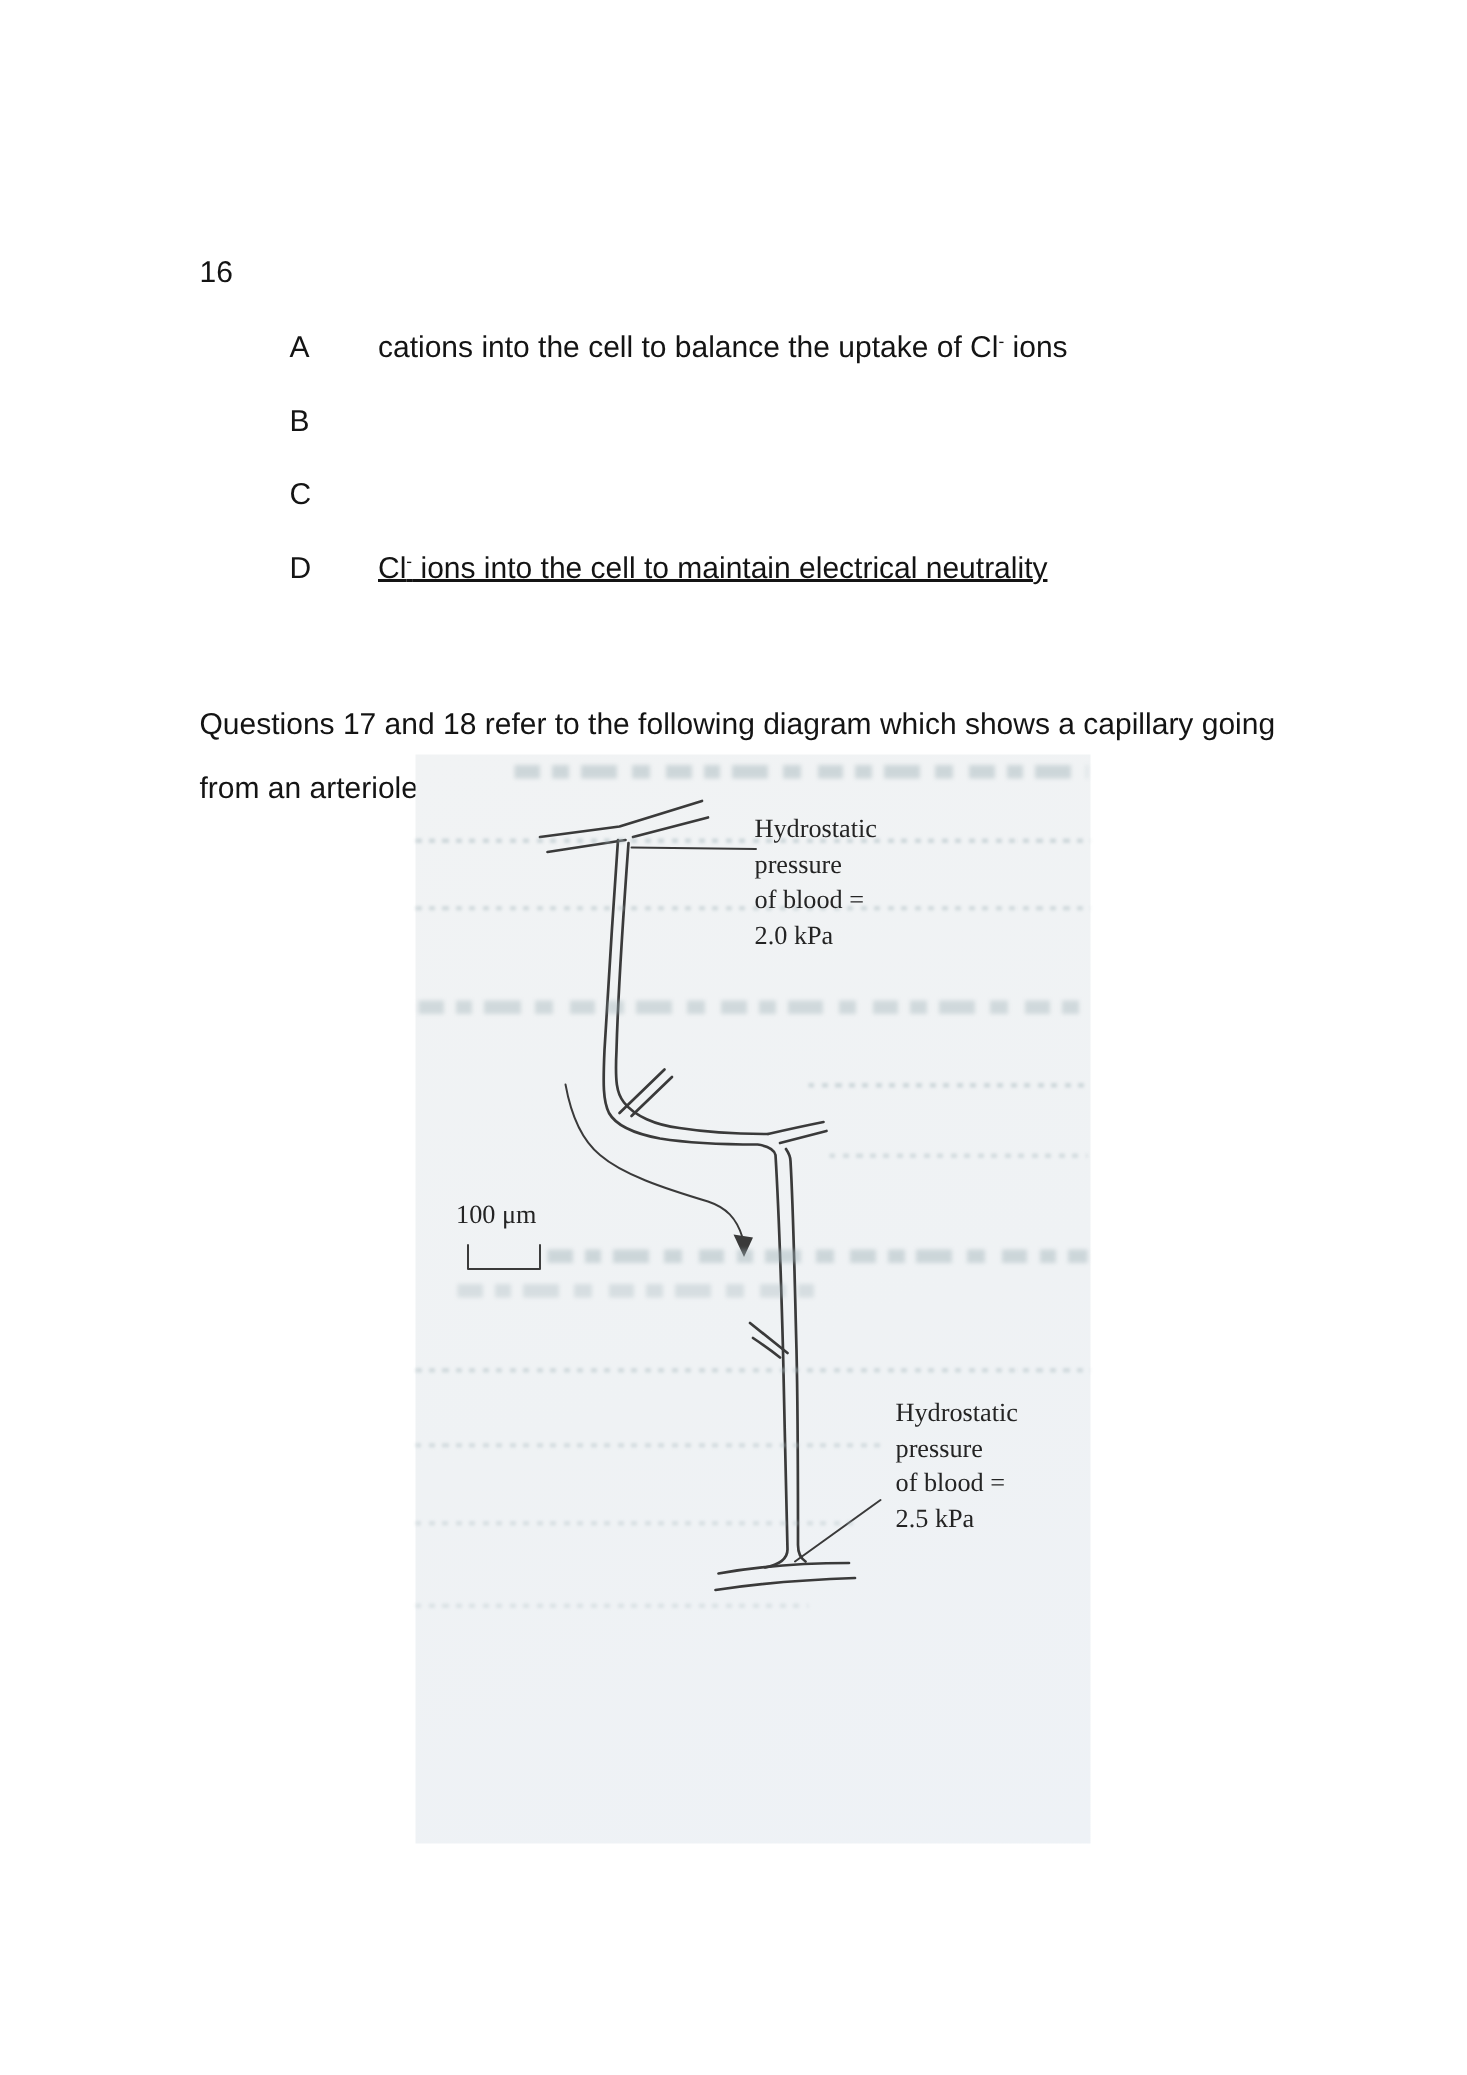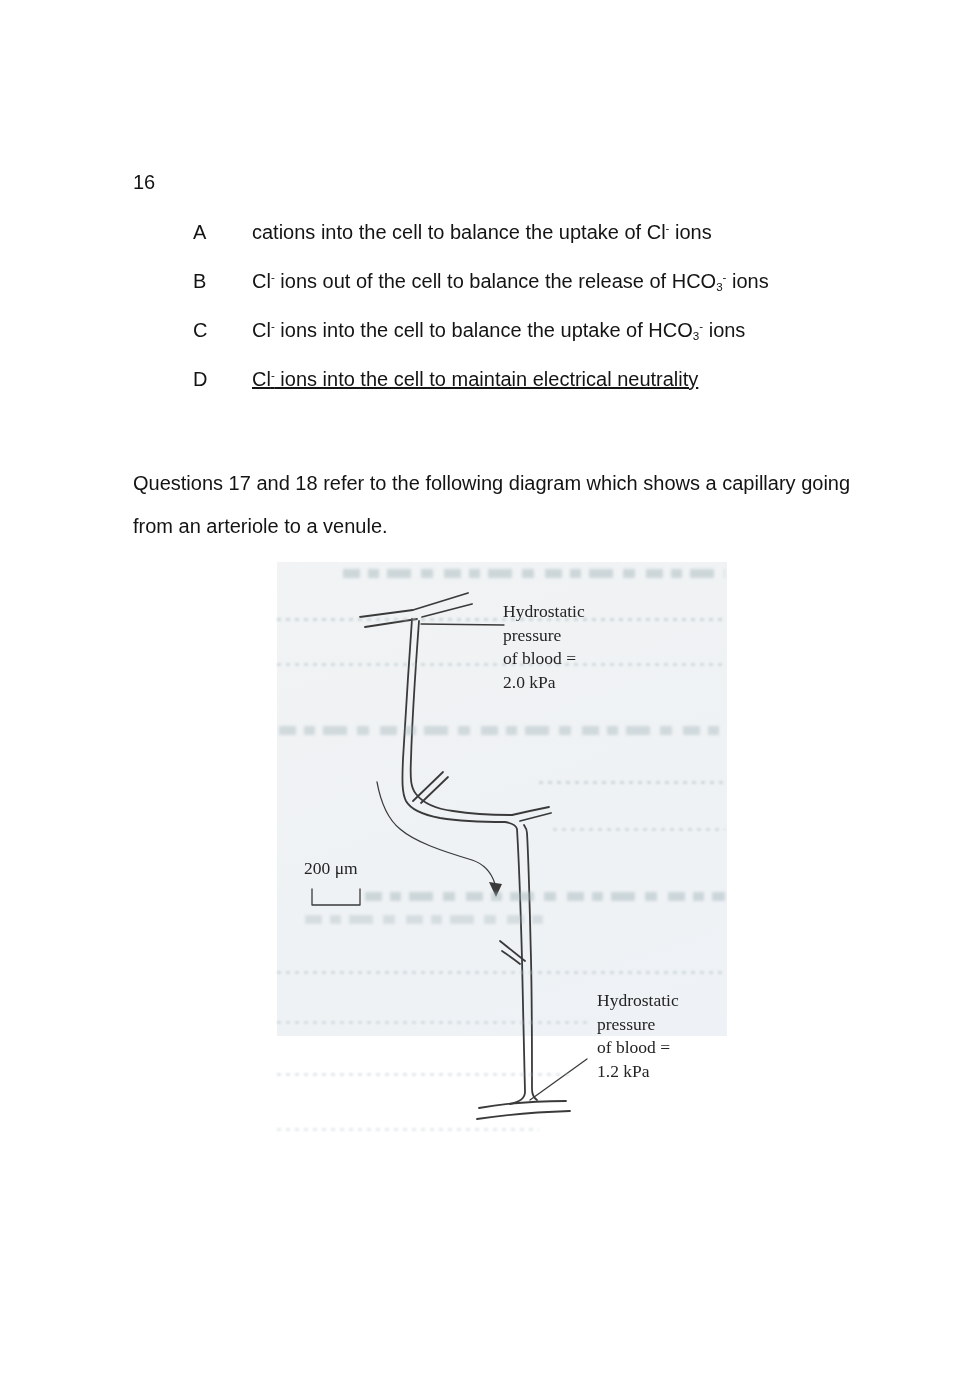--- a/index.html
+++ b/index.html
@@ -17,21 +17,21 @@
   .qtext{font-size:20px;}
   .opt-letter{font-size:20px;}
   .opt-text{font-size:20px;text-align:right;}
   sup{font-size:0.58em;vertical-align:0.6em;line-height:0;}
   sub{font-size:0.58em;vertical-align:-0.22em;line-height:0;}
   .intro{
     font-size:20px;line-height:43px;width:736px;
   }
   
   .scan{
-    position:absolute;left:262px;top:562px;width:450px;height:474px;
+    position:absolute;left:262px;top:503px;width:450px;height:726px;
     background:linear-gradient(160deg,#f1f3f4 0%,#eff2f4 55%,#eef2f6 100%);
   }
   .scan-label{
     position:absolute;
     font-family:"Liberation Serif", serif;
     font-size:17.5px;line-height:23.5px;color:#242424;
     white-space:nowrap;
   }
   
   .ghost{
@@ -55,24 +55,22 @@
 <body>
 
 <div id="page">
 
   <div class="abs qnum" style="left:118px;top:171px;">16</div>
 
   <div class="abs opt-letter" style="left:178px;top:221px;">A</div>
   <div class="abs opt-text" style="left:237px;top:221px;"><span>cations into the cell to balance the uptake of Cl</span><sup>-</sup><span> ions</span></div>
 
   <div class="abs opt-letter" style="left:178px;top:270px;">B</div>
-  <div class="abs opt-text" style="left:237px;top:270px;"><span>Cl</span><sup>-</sup><span> ions out of the cell to balance the release of HCO</span><sub>3</sub><sup>-</sup><span> ions</span></div>
 
   <div class="abs opt-letter" style="left:178px;top:319px;">C</div>
-  <div class="abs opt-text" style="left:237px;top:319px;"><span>Cl</span><sup>-</sup><span> ions into the cell to balance the uptake of HCO</span><sub>3</sub><sup>-</sup><span> ions</span></div>
 
   <div class="abs opt-letter" style="left:178px;top:368px;">D</div>
   <div class="abs opt-text" style="left:237px;top:368px;text-decoration:underline;"><span>Cl</span><sup>-</sup><span> ions into the cell to maintain electrical neutrality</span></div>
 
   <div class="abs intro" style="left:118px;top:462px;">Questions 17 and 18 refer to the following diagram which shows a capillary going from an arteriole to a venule.</div>
 
   <div class="scan">
 
     
     <div class="ghost" style="top:7px;left:66px;width:382px;opacity:.42;"></div>
@@ -158,24 +156,24 @@
 
     
     <div class="scan-label" style="left:226px;top:38px;">
       <div>Hydrostatic</div>
       <div>pressure</div>
       <div>of blood =</div>
       <div>2.0 kPa</div>
     </div>
 
     
-    <div class="scan-label" style="left:27px;top:295px;">200 μm</div>
+    <div class="scan-label" style="left:27px;top:295px;">100 μm</div>
 
     
     <div class="scan-label" style="left:320px;top:427px;">
       <div>Hydrostatic</div>
       <div>pressure</div>
       <div>of blood =</div>
-      <div>1.2 kPa</div>
+      <div>2.5 kPa</div>
     </div>
 
   </div>
 </div>
 
 </body></html>

